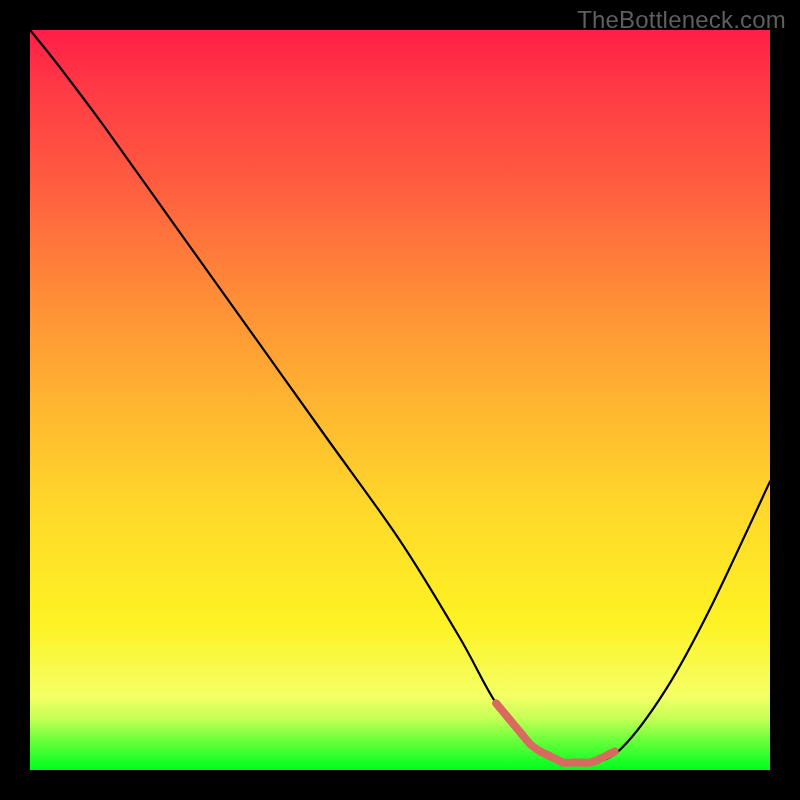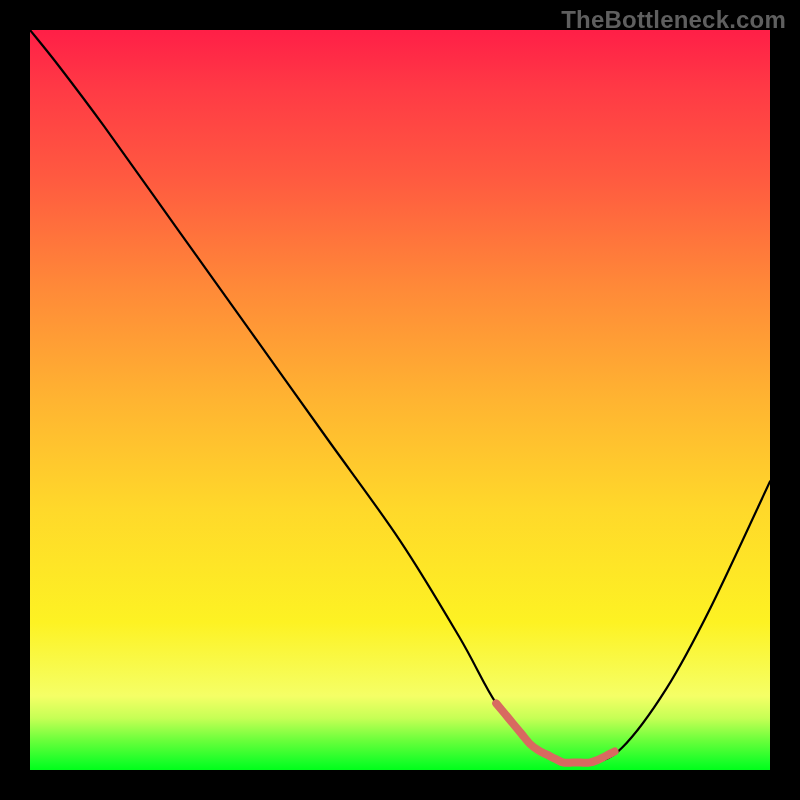--- a/index.html
+++ b/index.html
@@ -15,21 +15,21 @@
     position: relative;
     width: 800px;
     height: 800px;
   }
   .watermark {
     position: absolute;
     top: 6px;
     right: 14px;
     color: #5f5f5f;
     font-size: 24px;
-    font-weight: 700;
+    font-weight: 400;
     letter-spacing: 0.2px;
     z-index: 10;
   }
   .plot-frame {
     position: absolute;
     left: 30px;
     top: 30px;
     width: 740px;
     height: 740px;
     background: #000;

